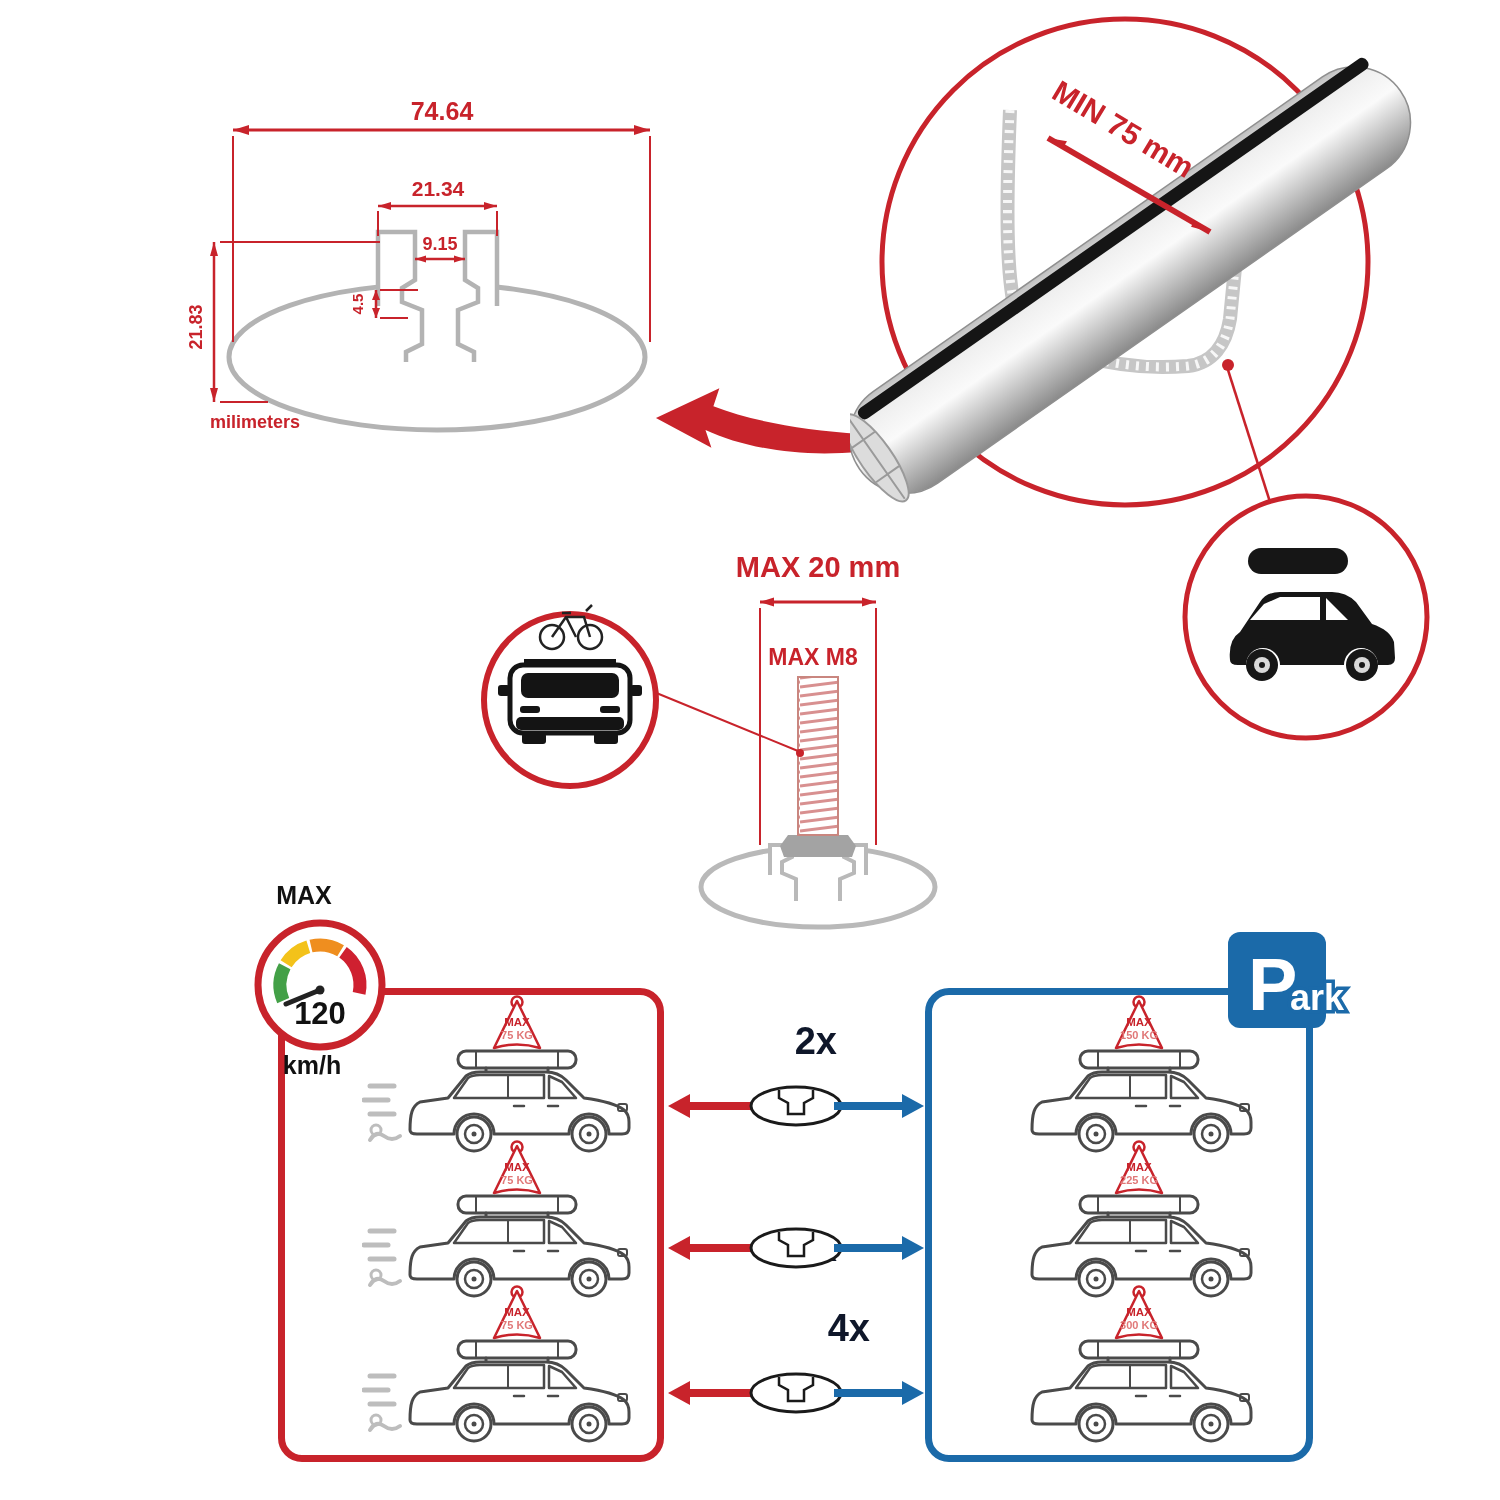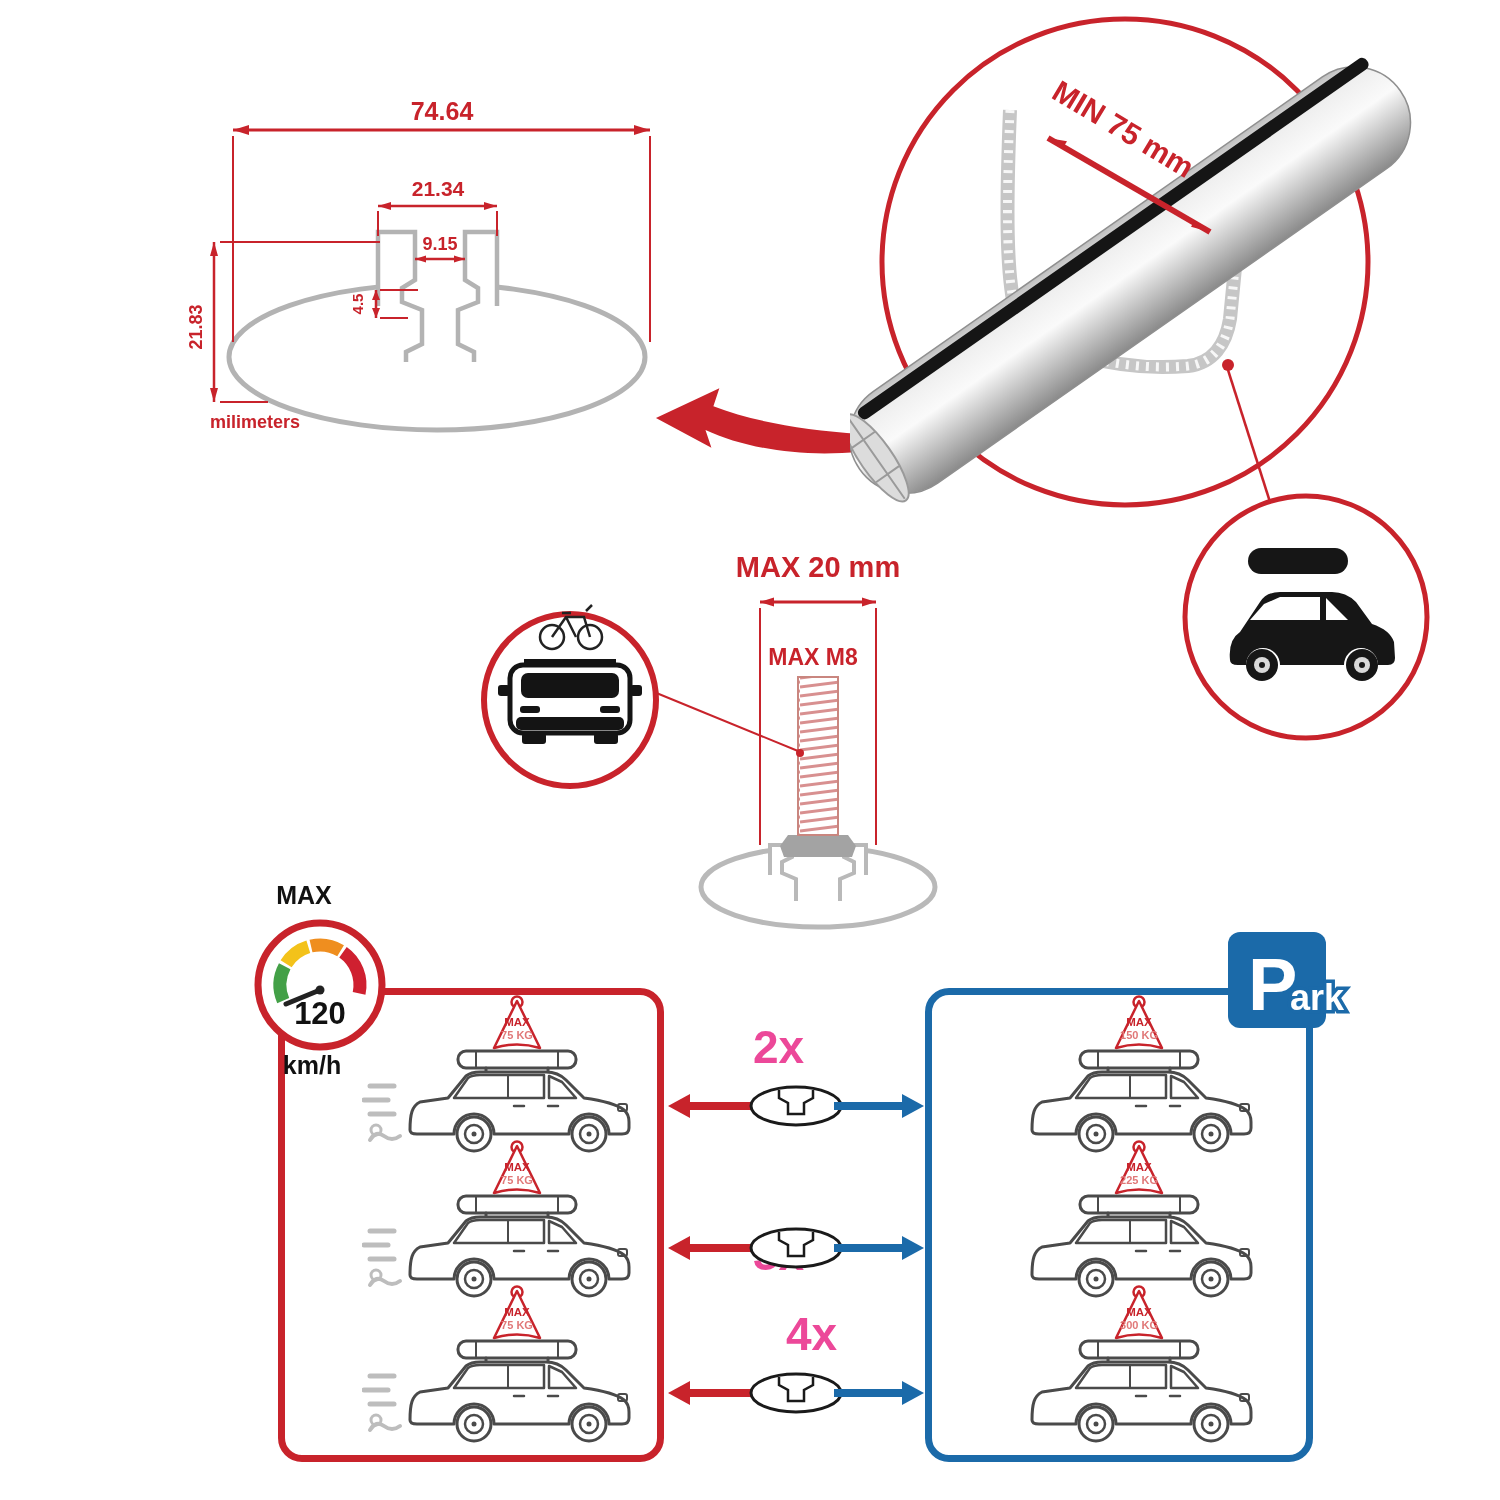--- a/index.html
+++ b/index.html
@@ -1,20 +1,20 @@
 <!DOCTYPE html>
 <html><head>
 <meta charset="utf-8">
 <style>
   html,body{margin:0;padding:0;background:#fff;}
   #canvas{position:relative;width:1500px;height:1500px;background:#fff;overflow:hidden;
           font-family:"Liberation Sans",sans-serif;}
   .abs{position:absolute;}
   svg text{font-family:"Liberation Sans",sans-serif;font-weight:700;}
-  .count-label{width:84px;text-align:left;font-size:46px;font-weight:700;color:#ec4899;}
+  .count-label{width:84px;text-align:right;font-size:38px;font-weight:700;color:#0f172a;}
   .panel{border-radius:24px;background:#fff;}
   .panel.red{border:7px solid #c8232b;}
   .panel.blue{border:7px solid #1b6aa9;}
 </style>
 </head>
 <body>
 
 <div id="canvas">
 
   <svg style="position:absolute;width:0;height:0" aria-hidden="true">

